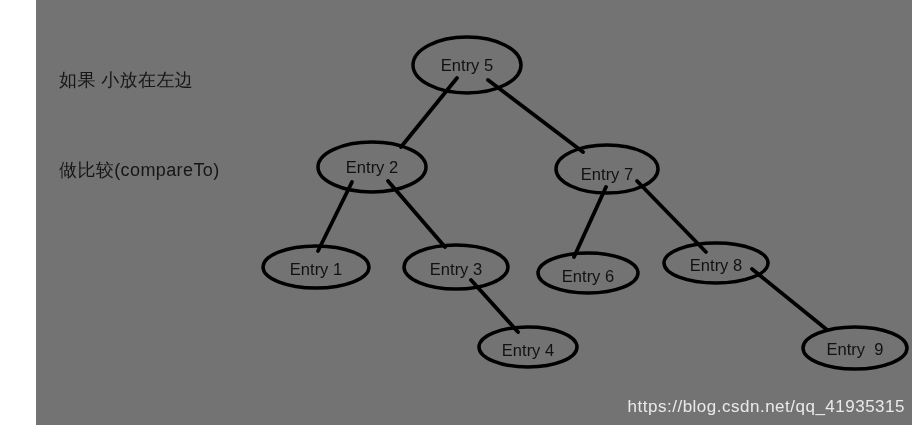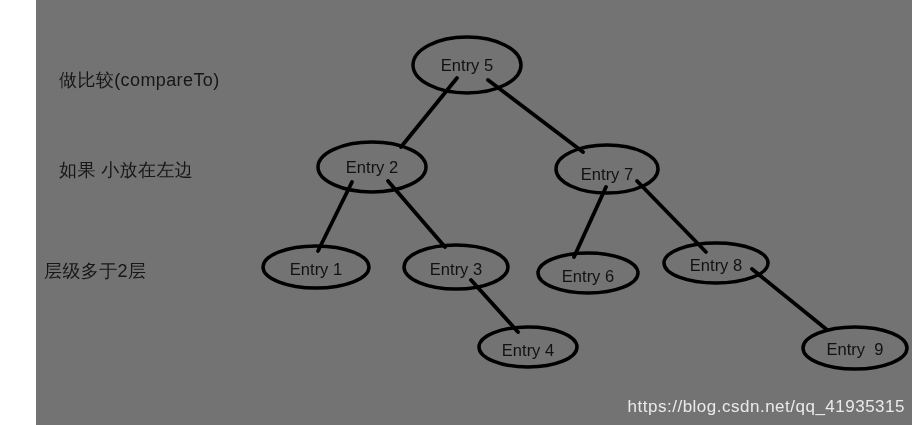--- a/index.html
+++ b/index.html
@@ -83,25 +83,24 @@
         <ellipse cx="492" cy="347" rx="49" ry="20" fill="none" stroke="#000000" stroke-width="3.5"></ellipse>
         <text x="492" y="356" text-anchor="middle" fill="#111111">Entry 4</text>
       </g>
       <g>
         <ellipse cx="819" cy="348" rx="52" ry="21" fill="none" stroke="#000000" stroke-width="3.5"></ellipse>
         <text x="819" y="355" text-anchor="middle" fill="#111111">Entry  9</text>
       </g>
     </svg>
 
   <div class="notes notes-top">
+    <div class="note-line">如果 小放在左边</div>
     <div class="note-line">做比较(compareTo)</div>
-    <div class="note-line">如果 小放在左边</div>
     
   </div>
 
   <div class="notes notes-left">
-    <div class="note-line">层级多于2层</div>
     
   </div>
 
   <div class="watermark" style="color: rgb(234, 234, 234);">https://blog.csdn.net/qq_41935315</div>
 
 </div>
 
 </body></html>

